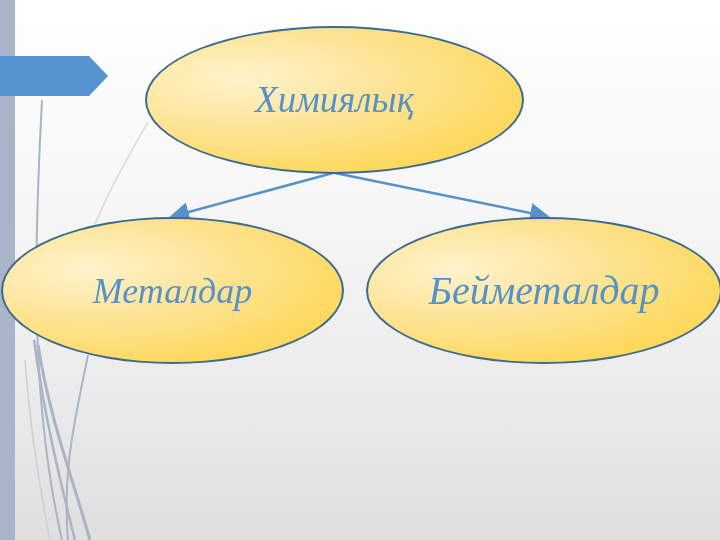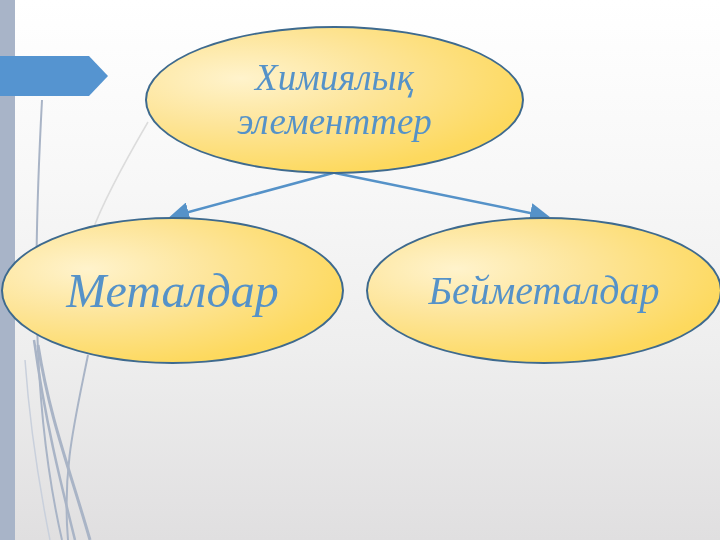--- a/index.html
+++ b/index.html
@@ -18,21 +18,21 @@
   }
   .ellipse {
     position: absolute; border: 2px solid #3e6a8e; border-radius: 50%;
     background: radial-gradient(ellipse at 25% 35%, #fff3cc 0%, #fde59a 35%, #fdd95e 75%, #fdd550 100%);
     box-sizing: border-box;
     display: flex; align-items: center; justify-content: center; text-align: center;
     color: #5592c8;
     font-style: italic;
   }
   .e-top { left: 145px; top: 26px; width: 379px; height: 148px; font-size: 37px; line-height: 44px; }
-  .e-left { left: 1px; top: 217px; width: 343px; height: 147px; font-size: 48px; }
+  .e-left { left: 1px; top: 217px; width: 343px; height: 147px; font-size: 36px; }
   .e-right { left: 366px; top: 217px; width: 356px; height: 147px; font-size: 40px; }
   .arrows { position: absolute; left: 0; top: 0; width: 720px; height: 540px; pointer-events: none; }
 </style>
 </head>
 <body>
 
 <div class="left-bar"></div>
 
 <svg class="deco" viewBox="0 0 720 540">
   <path d="M42 100 C 34 250, 30 400, 62 540" stroke="#a9b4c6" stroke-width="2" fill="none"></path>
@@ -53,21 +53,20 @@
       <path d="M0,0 L8,4 L0,8 z" fill="#5592c8"></path>
     </marker>
   </defs>
   <line x1="333" y1="173" x2="174" y2="216" stroke="#5592c8" stroke-width="2.5" marker-end="url(#ah)"></line>
   <line x1="335" y1="173" x2="545" y2="216" stroke="#5592c8" stroke-width="2.5" marker-end="url(#ah)"></line>
 </svg>
 
 <div class="ellipse e-top">
   <div>
     <div>Химиялық</div>
-    <div>элементтер</div>
   </div>
 </div>
 
 <div class="ellipse e-left">
   <span>Металдар</span>
 </div>
 
 <div class="ellipse e-right">
   <span>Бейметалдар</span>
 </div>

